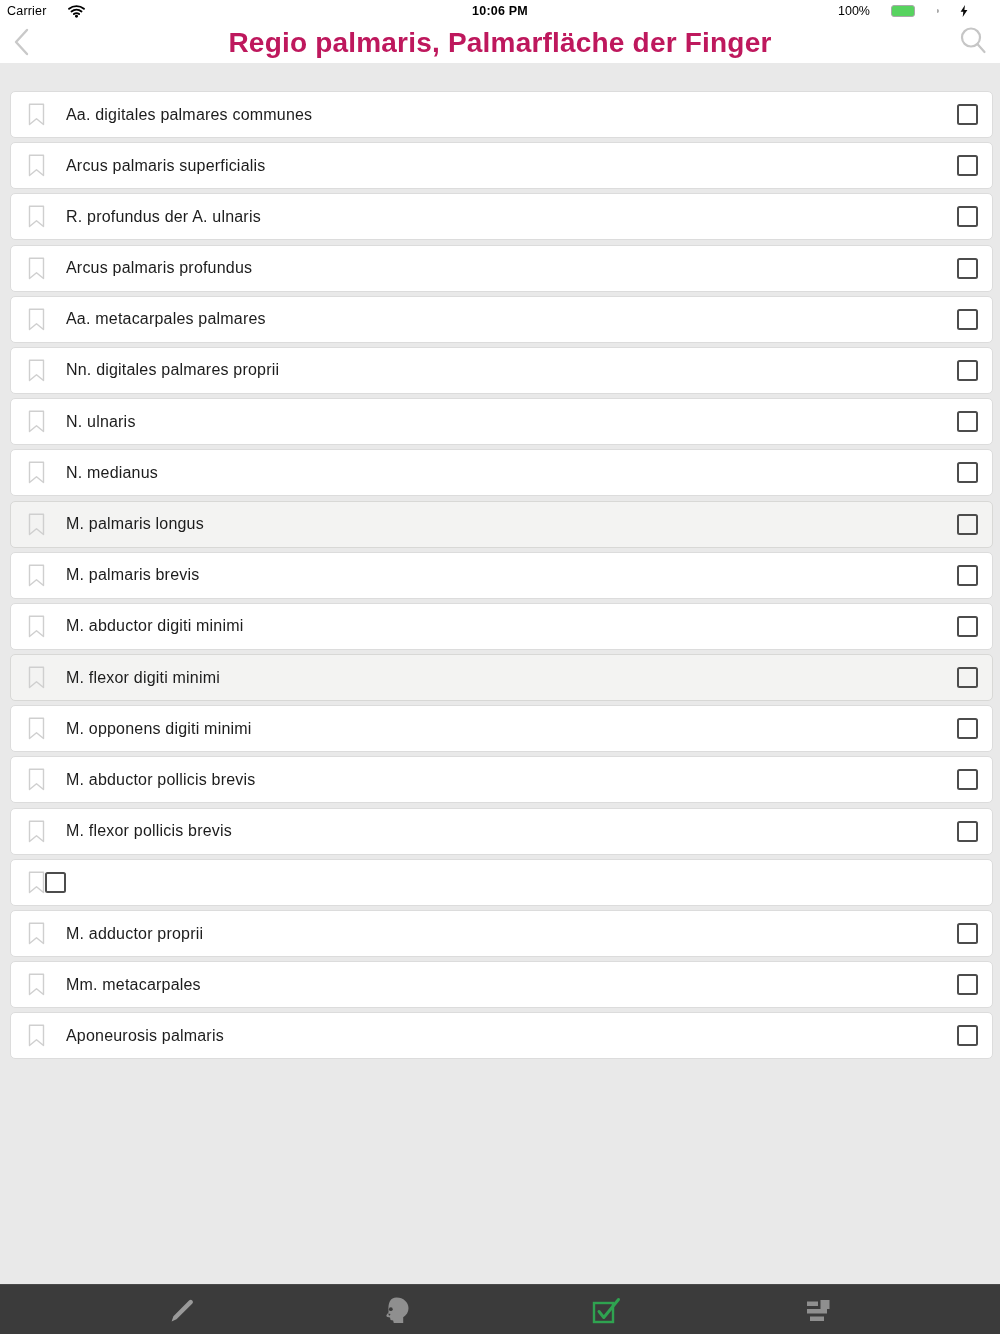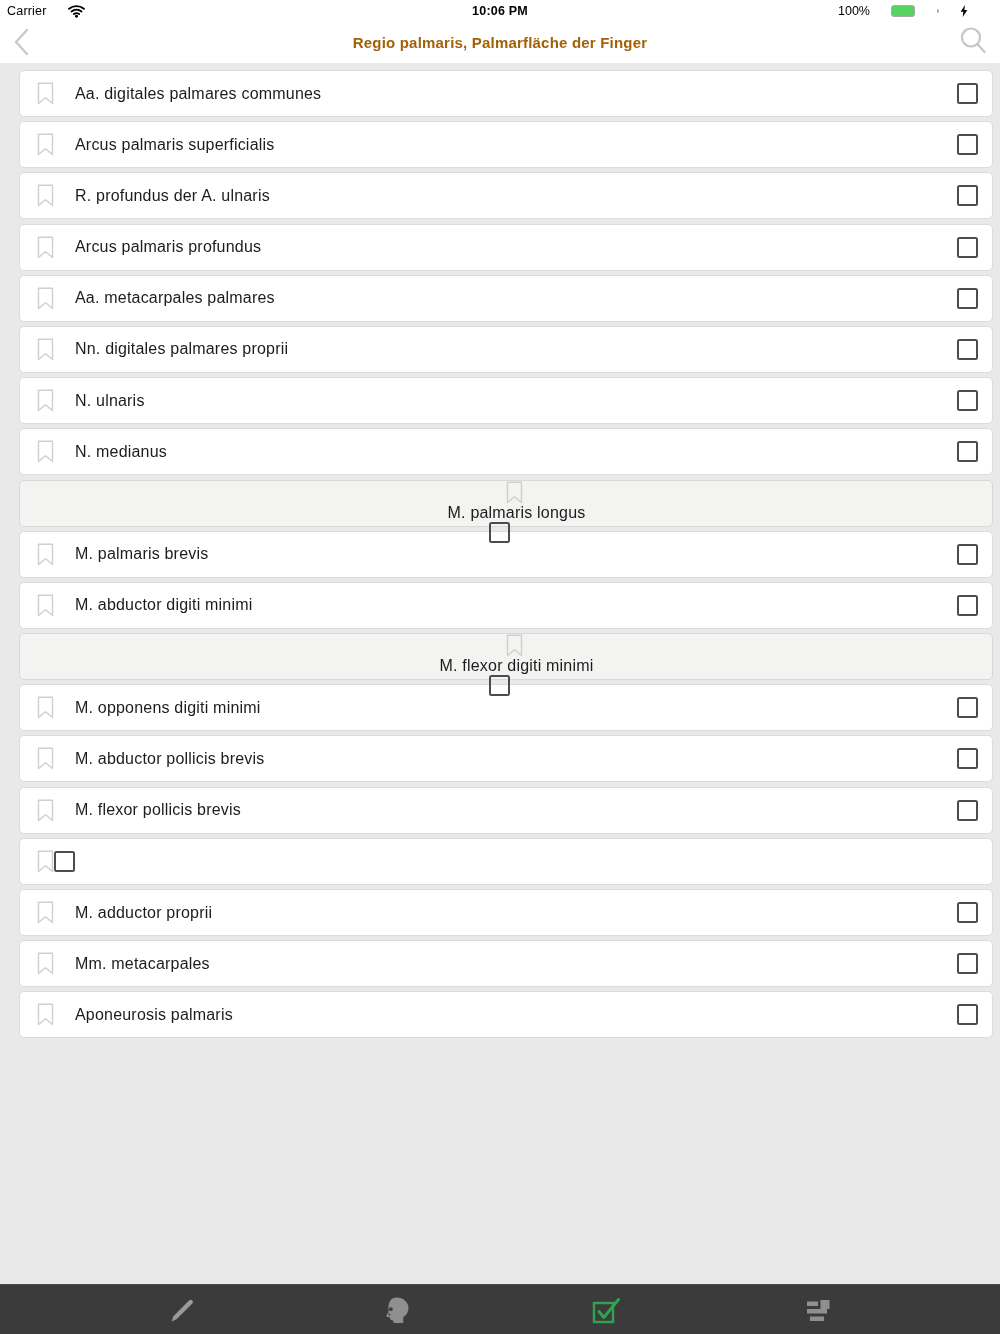--- a/index.html
+++ b/index.html
@@ -34,37 +34,37 @@
     border-radius: 0 2px 2px 0; margin-left: 1px;
   }
 
   
   .nav-bar {
     height: 41px; background: #ffffff; position: relative;
     display: flex; align-items: center; justify-content: center;
     flex: 0 0 auto;
   }
   .nav-title {
-    font-size: 15px; font-weight: bold; color: #a16207; letter-spacing: .2px;
+    font-size: 28px; font-weight: bold; color: #be185d; letter-spacing: .2px;
   }
   .back-button { position: absolute; left: 11px; top: 4px; width: 24px; height: 32px; cursor: pointer; }
   .search-button { position: absolute; right: 12px; top: 3px; width: 30px; height: 30px; cursor: pointer; }
 
   
   .list {
-    flex: 1 1 auto; padding: 7px 7px 0 19px; box-sizing: border-box;
-    overflow: hidden; background: #e9e9e9;
+    flex: 1 1 auto; padding: 7px 7px 0 10px; box-sizing: border-box;
+    overflow: hidden; background: #e9e9e9; margin-top: 21px;
   }
   .row {
     height: 47px; margin-bottom: 4.2px;
     background: #ffffff; border: 1px solid #dcdcdc; border-radius: 5px;
     display: flex; align-items: center; box-sizing: border-box;
     cursor: pointer;
   }
-  .row.highlighted { background: #f3f3f2; border-color: #d8d8d6; flex-direction: column; }
+  .row.highlighted { background: #f3f3f2; border-color: #d8d8d6; }
   .row-bookmark { margin-left: 17px; width: 17px; height: 23px; flex: 0 0 auto; display: flex; }
   .row-label {
     margin-left: 21px; font-size: 16px; color: #1c1c1c; letter-spacing: .2px;
     flex: 1 1 auto; white-space: nowrap;
   }
   .row-checkbox {
     width: 21px; height: 21px; box-sizing: border-box;
     border: 2px solid #4c4c4c; border-radius: 2.5px;
     margin-right: 14px; flex: 0 0 auto; background: transparent;
   }

